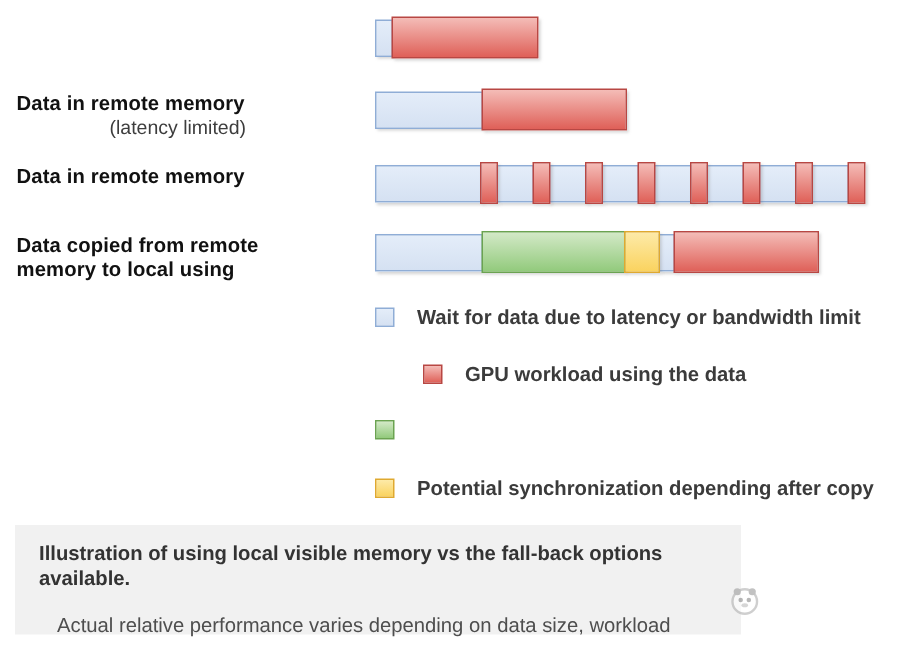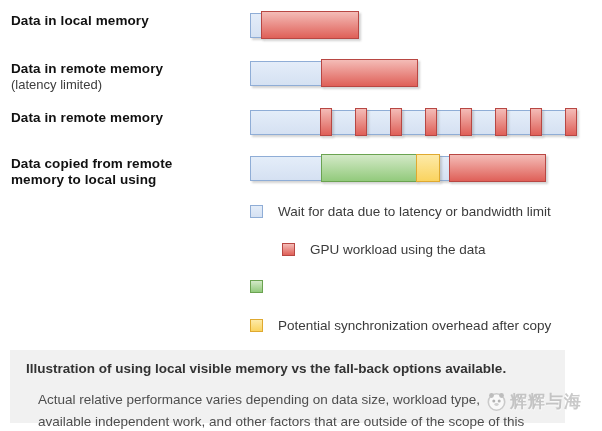--- a/index.html
+++ b/index.html
@@ -17,59 +17,59 @@
   .row-1{top:59px;}
   .row-2{top:108px;}
   .row-3{top:154px;}
 
   .row-label{position:absolute;left:11px;top:2px;width:215px;}
   .label-title{
     font-size:13.5px;font-weight:bold;color:#111111;
     line-height:16px;letter-spacing:.1px;
   }
   .label-sub{
-    font-size:13px;font-weight:normal;color:#3d3d3d;line-height:16px;
+    font-size:13px;font-weight:normal;color:#3d3d3d;line-height:16px;text-align:center;
   }
 
   .bar{
     position:absolute;left:250px;top:0;
     display:flex;align-items:center;height:28px;
   }
   .seg{
     height:28px;
     border:1px solid #888;
     box-sizing:border-box;
     box-shadow:1.5px 1.5px 2px rgba(130,130,130,0.35);
     flex:0 0 auto;
   }
   .seg + .seg{margin-left:-1px;}
   .seg-wait{height:25px;z-index:1;}
   .seg-gpu,.seg-dma,.seg-sync{height:28px;z-index:2;}
 
   
   .legend-item{
     position:absolute;left:250px;
-    display:flex;align-items:center;gap:15px;
+    display:flex;align-items:center;gap:15px;font-weight:bold;
   }
   .legend-item.li-0{top:204px;}
   .legend-item.li-1{top:242px;padding-left:32px;}
   .legend-item.li-2{top:280px;}
   .legend-item.li-3{top:318px;}
   .legend-swatch{
     width:13px;height:13px;
     border:1px solid #888;box-sizing:border-box;
     flex:0 0 auto;
   }
   .legend-label{
     font-size:13.5px;color:#3b3b3b;white-space:nowrap;
   }
 
   
   .caption{
-    position:absolute;left:10px;top:350px;width:555px;height:73px;
+    position:absolute;left:10px;top:350px;width:484px;height:73px;
     background:#f1f1f1;box-sizing:border-box;
     padding:10px 16px 0 16px;
   }
   .caption-title{
     margin:0 0 5px 0;
     font-size:13.5px;font-weight:bold;color:#333333;line-height:17px;
   }
   .caption-body{
     margin:12px;
     font-size:13.5px;color:#4e4e4e;line-height:21.5px;
@@ -89,23 +89,20 @@
     white-space:nowrap;
   }
 </style>
 </head>
 <body>
 
 <div class="canvas">
 
   <div id="rows">
       <div class="chart-row row-0">
-        <div class="row-label">
-          <div class="label-title">Data in local memory</div>
-        </div>
         <div class="bar">
           <div class="seg seg-wait" style="width: 12px; background: linear-gradient(rgb(228, 237, 249), rgb(213, 225, 242)); border-color: rgb(143, 173, 214);"></div>
           <div class="seg seg-gpu" style="width: 98px; background: linear-gradient(rgb(244, 188, 183), rgb(223, 96, 88)); border-color: rgb(184, 71, 67);"></div>
         </div>
       </div>
       <div class="chart-row row-1">
         <div class="row-label">
           <div class="label-title">Data in remote memory</div>
           <div class="label-sub">(latency limited)</div>
         </div>
@@ -158,34 +155,33 @@
       </div>
       <div class="legend-item li-1">
         <span class="legend-swatch" style="background: linear-gradient(rgb(244, 188, 183), rgb(223, 96, 88)); border-color: rgb(184, 71, 67);"></span>
         <span class="legend-label">GPU workload using the data</span>
       </div>
       <div class="legend-item li-2">
         <span class="legend-swatch" style="background: linear-gradient(rgb(211, 233, 199), rgb(146, 202, 124)); border-color: rgb(107, 163, 81);"></span>
       </div>
       <div class="legend-item li-3">
         <span class="legend-swatch" style="background: linear-gradient(rgb(253, 234, 168), rgb(250, 211, 95)); border-color: rgb(223, 169, 48);"></span>
-        <span class="legend-label">Potential synchronization overhead after copy</span>
+        <span class="legend-label">Potential synchronization depending after copy</span>
       </div>
     </div>
 
   <div class="caption">
     <p class="caption-title">Illustration of using local visible memory vs the fall-back options available.</p>
     <p class="caption-body">Actual relative performance varies depending on data size, workload type, available independent work, and other factors that are outside of the scope of this discussion.</p>
   </div>
 
   <div class="watermark">
     <svg class="wm-logo" width="21" height="21" viewBox="0 0 21 21">
       <circle cx="10.5" cy="11" r="8.2" fill="#ffffff" stroke="#b3b3b3" stroke-width="1.6"></circle>
       <circle cx="5.5" cy="4.5" r="2.4" fill="#9e9e9e"></circle>
       <circle cx="15.5" cy="4.5" r="2.4" fill="#9e9e9e"></circle>
       <circle cx="7.8" cy="10" r="1.5" fill="#8c8c8c"></circle>
       <circle cx="13.2" cy="10" r="1.5" fill="#8c8c8c"></circle>
       <ellipse cx="10.5" cy="13.5" rx="2.2" ry="1.4" fill="#bdbdbd"></ellipse>
     </svg>
-    <span class="wm-text">辉辉与海</span>
   </div>
 
 </div>
 
 </body></html>

